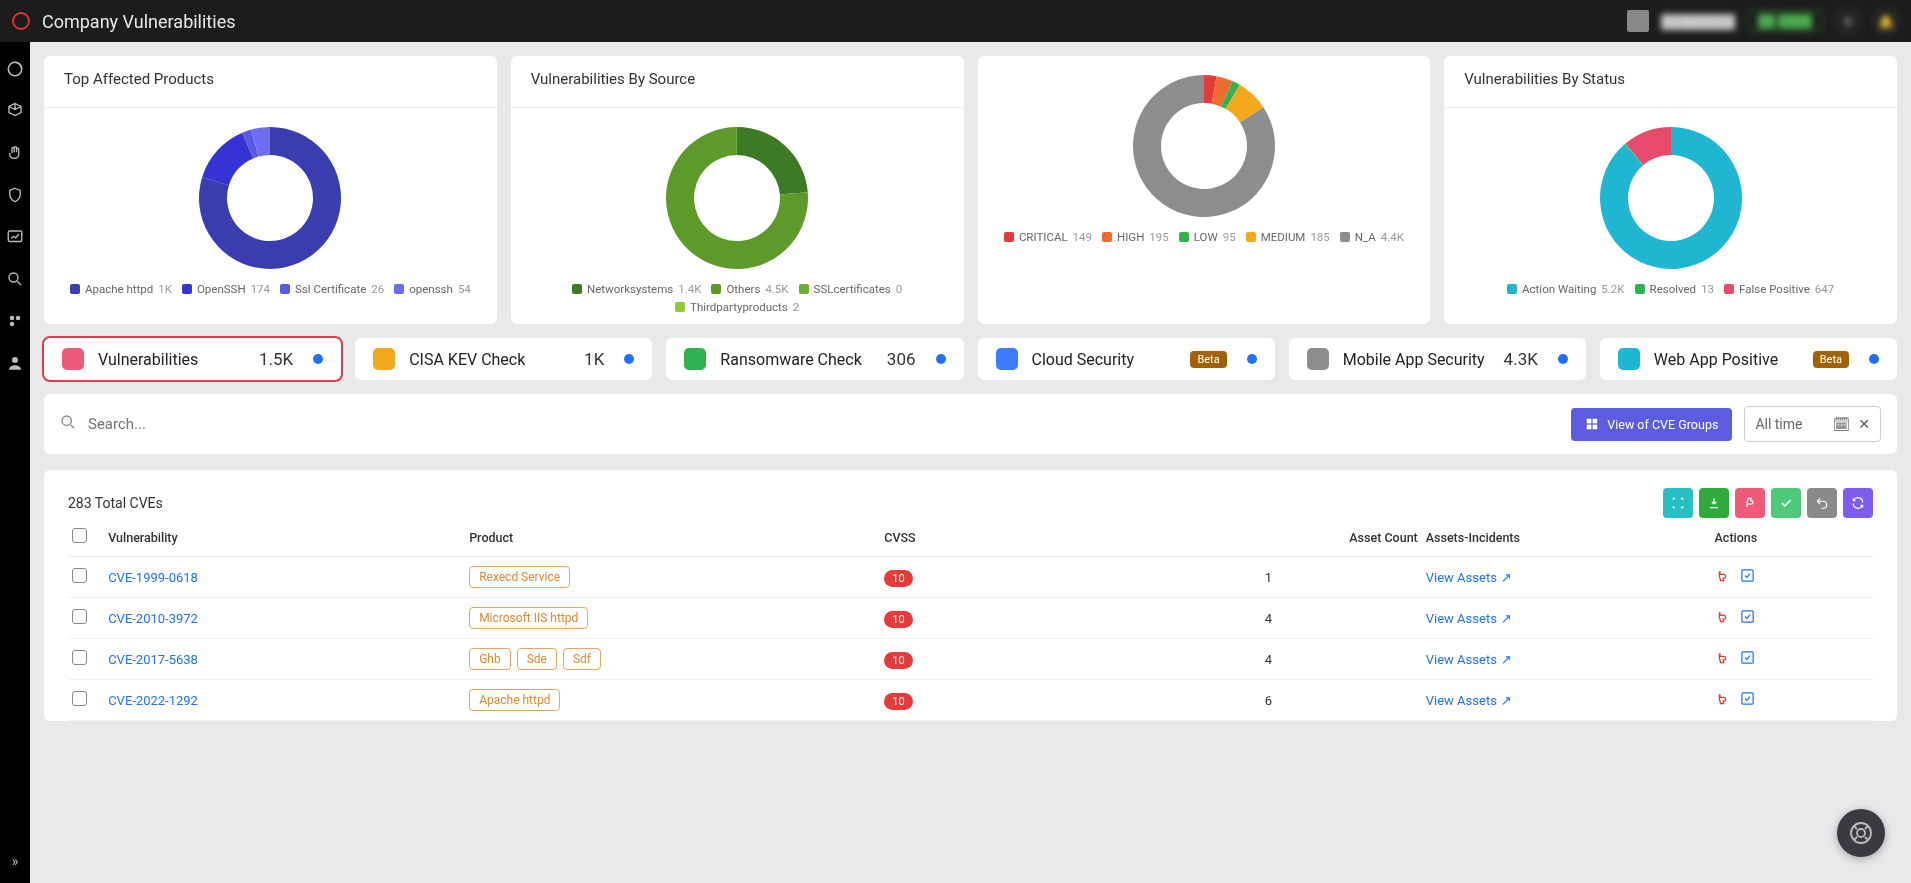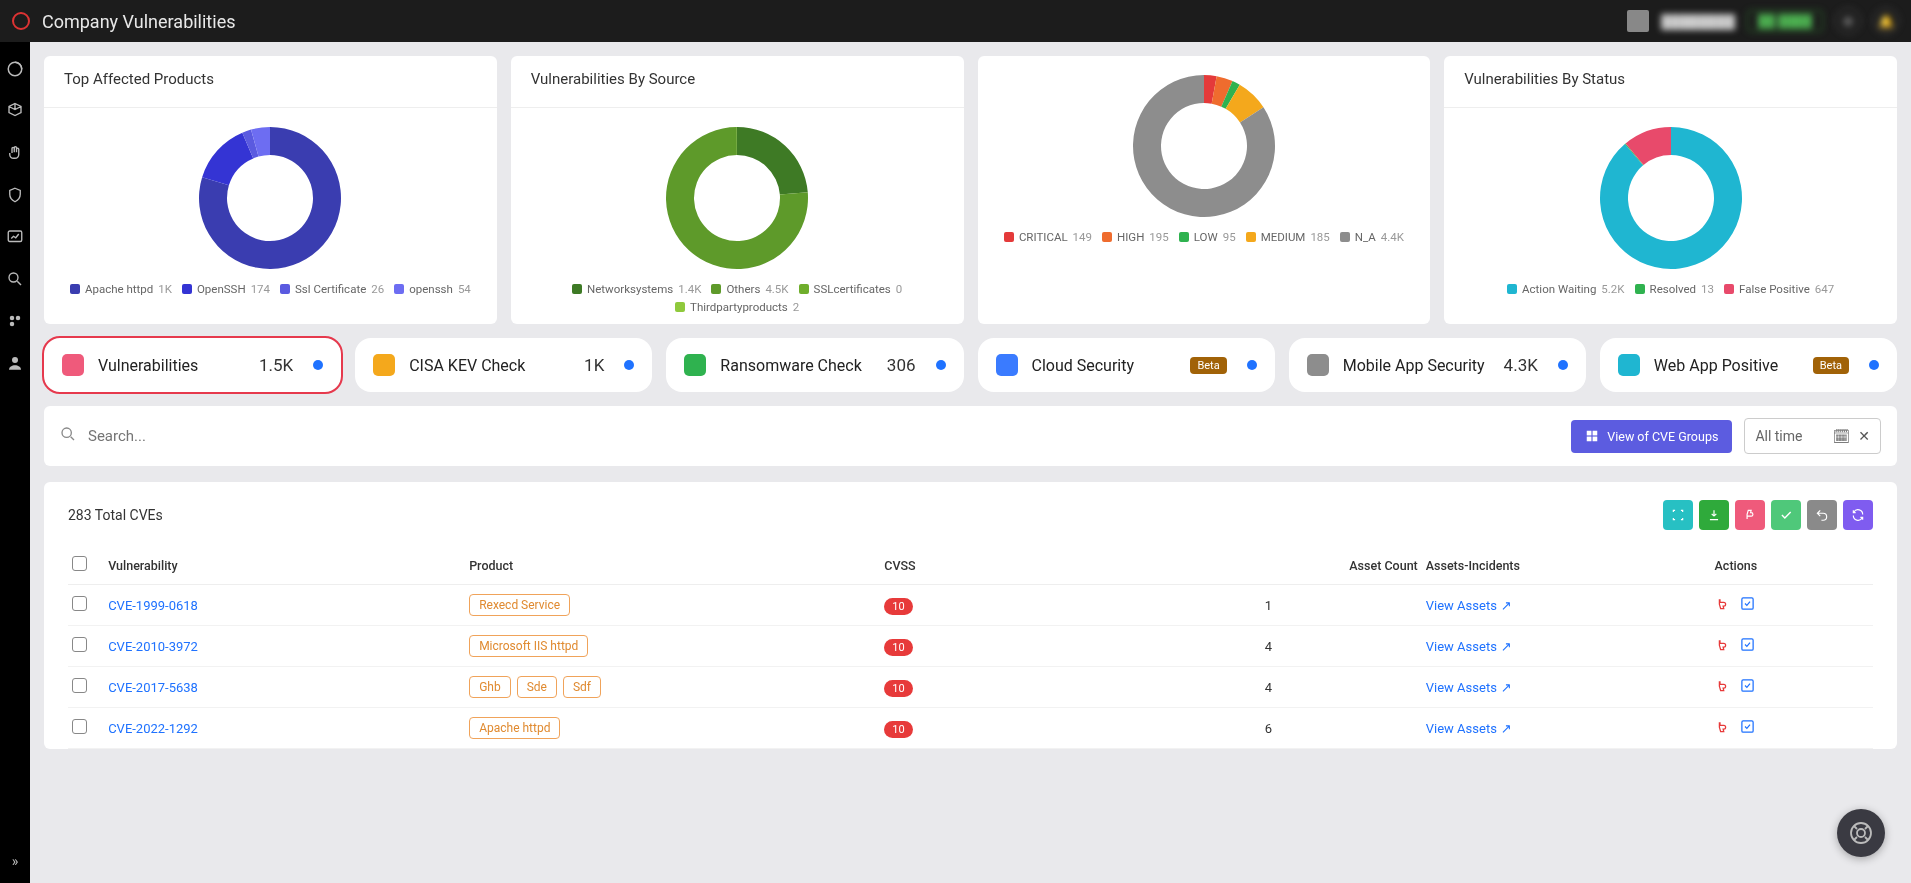--- a/index.html
+++ b/index.html
@@ -24,38 +24,38 @@
   .card-body{padding:10px 12px 6px;}
   .donut-wrap{display:flex;justify-content:center;}
   svg.donut{width:160px;height:160px;}
   .legend{display:flex;flex-wrap:wrap;justify-content:center;gap:4px 10px;padding:4px 8px;font-size:11.5px;color:#555;}
   .legend .item{display:inline-flex;align-items:center;gap:5px;}
   .swatch{width:10px;height:10px;border-radius:2px;display:inline-block;}
   .legend .name{color:#666;}
   .legend .val{color:#999;}
 
   .tabs-row{display:flex;gap:14px;margin-top:14px;}
-  .tab{background:#fff;border-radius:16px;flex:1;padding:16px 18px;display:flex;align-items:center;gap:14px;}
+  .tab{background:#fff;border-radius:6px;flex:1;padding:10px 18px;display:flex;align-items:center;gap:14px;}
   .tab.active{outline:2px solid #e6394d;}
   .tab .sq{width:22px;height:22px;border-radius:5px;}
   .tab .lbl{font-size:16px;color:#222;}
   .tab .val{font-size:17px;color:#333;margin-left:auto;}
   .tab .info{width:10px;height:10px;border-radius:50%;background:#1f72ff;display:inline-block;margin-left:6px;}
   .beta{background:#a16207;color:#fff;font-size:11px;padding:2px 7px;border-radius:4px;margin-left:auto;}
 
   .searchbar{margin-top:14px;background:#fff;border-radius:6px;padding:12px 16px;display:flex;align-items:center;gap:12px;}
   .searchbar .magnify{color:#888;}
   .searchbar input{flex:1;border:none;outline:none;font-size:15px;color:#555;}
   .btn-cve{background:#5c5ce0;color:#fff;padding:9px 14px;border-radius:4px;font-size:12.5px;display:flex;align-items:center;gap:8px;}
   .date{border:1px solid #ccc;border-radius:4px;padding:9px 10px;display:flex;align-items:center;gap:30px;color:#666;font-size:14px;}
   .date .cal{color:#555;}
   .date .x{color:#555;}
 
   .panel{margin-top:16px;background:#fff;border-radius:6px;padding:18px 24px 0;}
-  .panel-top{display:flex;align-items:center;margin-bottom:16px;}
+  .panel-top{display:flex;align-items:center;margin-bottom:0;}
   .panel-top .count{font-size:14px;color:#333;}
   .act-btns{margin-left:auto;display:flex;gap:6px;}
   .act-btn{width:30px;height:30px;border-radius:4px;display:flex;align-items:center;justify-content:center;color:#fff;font-size:14px;}
   .a-teal{background:#27c0c3}.a-green{background:#2faa3b}.a-red{background:#ef5a7b}.a-green2{background:#4fc87a}.a-gray{background:#8a8a8a}.a-purple{background:#7f5cf0}
 
   table{width:100%;border-collapse:collapse;}
   th{text-align:left;font-size:12.5px;color:#333;font-weight:500;padding:10px 4px;border-bottom:1px solid #eee;}
   td{padding:9px 4px;font-size:13px;color:#333;border-bottom:1px solid #f2f2f2;}
   td.vul a, td.assets a{color:#1f72ff;text-decoration:none;}
   .chk{width:15px;height:15px;border:1.5px solid #888;border-radius:3px;display:inline-block;}

